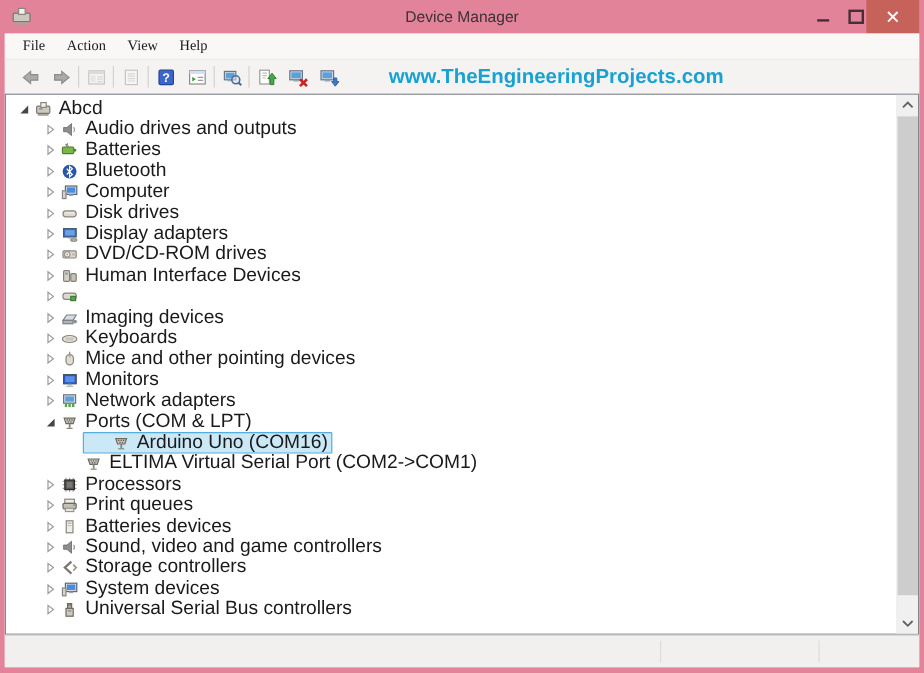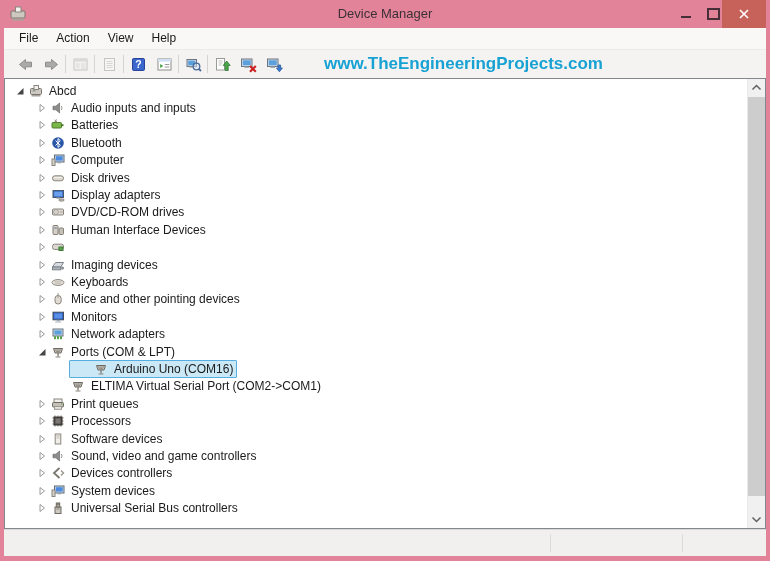--- a/index.html
+++ b/index.html
@@ -14,41 +14,41 @@
   .btn-min{right:70px;width:28px;}
   .btn-max{right:44px;width:26px;}
   .btn-close{right:4px;width:44px;background:var(--close_red,#c7625a);}
   .glyph-min{width:10px;height:2px;background:#472f38;margin-top:6px;}
   .glyph-max{width:9px;height:8px;border:2px solid #472f38;background:transparent;}
 
   
   .inner{position:absolute;left:4px;top:28px;width:762px;height:528px;background:#ffffff;
          display:flex;flex-direction:column;}
 
-  .menubar{height:21px;background:#f9f8f7;display:flex;align-items:center;padding-left:6px;flex:none;}
+  .menubar{height:21px;background:#f9f8f7;display:flex;align-items:center;padding-left:6px;flex:none;font-family:Liberation Serif, serif;}
   .menu-item{font-size:12px;color:#1a1a1a;padding:0 9px;line-height:21px;}
 
   .toolbar{height:28px;background:#f4f3f1;border-top:1px solid #ecebe9;display:flex;align-items:center;
            padding-left:8px;position:relative;flex:none;}
   .tbtn{width:26px;height:24px;display:flex;align-items:center;justify-content:center;flex:none;}
   .tsep{width:1px;height:18px;background:#d4d3d1;margin:0 1px;flex:none;}
   .wm{position:absolute;left:308px;top:50%;transform:translateY(-50%);
       font-size:17px;font-weight:bold;color:var(--watermark_cyan,#18a2d4);letter-spacing:0px;white-space:nowrap;margin-left:12px;}
 
   
   .treepanel{flex:1;border:1px solid #828790;position:relative;background:#ffffff;overflow:hidden;}
   .tree{position:absolute;left:0;top:0;right:17px;bottom:0;padding-top:3px;overflow:hidden;}
   .row{display:flex;align-items:center;height:17.4px;white-space:nowrap;}
   .l0{padding-left:8px;}
   .l1{padding-left:30px;}
   .l2{padding-left:50px;}
   .tw{width:14px;height:14px;flex:none;display:flex;align-items:center;justify-content:center;}
   .ni{width:15px;height:14px;flex:none;margin-right:1px;display:flex;align-items:center;}
   .hit{display:inline-flex;align-items:center;border:1px solid transparent;padding:0 3px 0 1px;height:16px;}
-  .hit .lb{font-size:12px;color:#1a1a1a;margin-left:4px;}
+  .hit .lb{font-size:16px;color:#1a1a1a;margin-left:4px;}
   .row.selected .hit{background:var(--selection_fill,#cbe8f6);border-color:var(--selection_border,#56ade0);border-radius:1px;padding-left:24px;}
 
   
   .vscroll{position:absolute;right:0;top:0;bottom:0;width:17px;background:#f0f0f0;border-left:1px solid #ebebeb;}
   .sbtn{position:absolute;left:0;width:17px;height:17px;display:flex;align-items:center;justify-content:center;background:#f0f0f0;}
   .sbtn.up{top:0;}
   .sbtn.down{bottom:0;}
   .sthumb{position:absolute;left:0;top:18px;width:17px;height:calc(100% - 50px);background:#cdcdcd;}
 
   
@@ -222,21 +222,21 @@
                 <path d="M5 3.5 L9.5 7 L5 10.5 Z" fill="#ffffff" stroke="#9a9a9a" stroke-width="1"></path>
               </svg>
             </span>
           <span class="hit">
               <span class="ni">
                 <svg width="14" height="14" viewBox="0 0 14 14" xmlns="http://www.w3.org/2000/svg">
                   <path d="M2 5.2 H4.8 L8.6 2 V12 L4.8 8.8 H2 Z" fill="#8d8d8b" stroke="#5c5c5a" stroke-width="0.6"></path>
                   <path d="M10.3 5 a3.2 3.2 0 0 1 0 4" stroke="#9a9a98" fill="none" stroke-width="1"></path>
                 </svg>
               </span>
-              <span class="lb">Audio inputs and inputs</span>
+              <span class="lb">Audio drives and outputs</span>
             </span>
         </div>
 
         <div class="row l1">
           <span class="tw">
               <svg width="14" height="14" viewBox="0 0 14 14" xmlns="http://www.w3.org/2000/svg">
                 <path d="M5 3.5 L9.5 7 L5 10.5 Z" fill="#ffffff" stroke="#9a9a9a" stroke-width="1"></path>
               </svg>
             </span>
           <span class="hit">
@@ -532,63 +532,63 @@
 
         <div class="row l1">
           <span class="tw">
               <svg width="14" height="14" viewBox="0 0 14 14" xmlns="http://www.w3.org/2000/svg">
                 <path d="M5 3.5 L9.5 7 L5 10.5 Z" fill="#ffffff" stroke="#9a9a9a" stroke-width="1"></path>
               </svg>
             </span>
           <span class="hit">
               <span class="ni">
                 <svg width="14" height="14" viewBox="0 0 14 14" xmlns="http://www.w3.org/2000/svg">
+                  <path d="M4 1.2v1.8 M7 1.2v1.8 M10 1.2v1.8 M4 11v1.8 M7 11v1.8 M10 11v1.8 M1.2 4h1.8 M1.2 7h1.8 M1.2 10h1.8 M11 4h1.8 M11 7h1.8 M11 10h1.8" stroke="#9a968e" stroke-width="0.9"></path>
+                  <rect x="3" y="3" width="8" height="8" fill="#55534f" stroke="#2e2c28"></rect>
+                  <rect x="4.6" y="4.6" width="4.8" height="4.8" fill="#7a7874"></rect>
+                </svg>
+              </span>
+              <span class="lb">Processors</span>
+            </span>
+        </div>
+
+        <div class="row l1">
+          <span class="tw">
+              <svg width="14" height="14" viewBox="0 0 14 14" xmlns="http://www.w3.org/2000/svg">
+                <path d="M5 3.5 L9.5 7 L5 10.5 Z" fill="#ffffff" stroke="#9a9a9a" stroke-width="1"></path>
+              </svg>
+            </span>
+          <span class="hit">
+              <span class="ni">
+                <svg width="14" height="14" viewBox="0 0 14 14" xmlns="http://www.w3.org/2000/svg">
                   <rect x="3" y="2" width="8" height="3.5" fill="#f0eee8" stroke="#8a867e"></rect>
                   <rect x="1.5" y="5.5" width="11" height="4.5" rx="1" fill="#c5c1b9" stroke="#6e6a62"></rect>
                   <rect x="3.5" y="9.5" width="7" height="2.8" fill="#e8e6e0" stroke="#9a968e"></rect>
                   <circle cx="10.8" cy="7" r="0.7" fill="#58a44c"></circle>
                 </svg>
               </span>
               <span class="lb">Print queues</span>
             </span>
         </div>
 
         <div class="row l1">
           <span class="tw">
               <svg width="14" height="14" viewBox="0 0 14 14" xmlns="http://www.w3.org/2000/svg">
                 <path d="M5 3.5 L9.5 7 L5 10.5 Z" fill="#ffffff" stroke="#9a9a9a" stroke-width="1"></path>
               </svg>
             </span>
           <span class="hit">
               <span class="ni">
                 <svg width="14" height="14" viewBox="0 0 14 14" xmlns="http://www.w3.org/2000/svg">
-                  <path d="M4 1.2v1.8 M7 1.2v1.8 M10 1.2v1.8 M4 11v1.8 M7 11v1.8 M10 11v1.8 M1.2 4h1.8 M1.2 7h1.8 M1.2 10h1.8 M11 4h1.8 M11 7h1.8 M11 10h1.8" stroke="#9a968e" stroke-width="0.9"></path>
-                  <rect x="3" y="3" width="8" height="8" fill="#55534f" stroke="#2e2c28"></rect>
-                  <rect x="4.6" y="4.6" width="4.8" height="4.8" fill="#7a7874"></rect>
-                </svg>
-              </span>
-              <span class="lb">Processors</span>
-            </span>
-        </div>
-
-        <div class="row l1">
-          <span class="tw">
-              <svg width="14" height="14" viewBox="0 0 14 14" xmlns="http://www.w3.org/2000/svg">
-                <path d="M5 3.5 L9.5 7 L5 10.5 Z" fill="#ffffff" stroke="#9a9a9a" stroke-width="1"></path>
-              </svg>
-            </span>
-          <span class="hit">
-              <span class="ni">
-                <svg width="14" height="14" viewBox="0 0 14 14" xmlns="http://www.w3.org/2000/svg">
                   <rect x="4.2" y="2" width="5.6" height="10" fill="#f0eee8" stroke="#8a867e"></rect>
                   <rect x="5.4" y="3.5" width="3.2" height="1" fill="#b5b1a9"></rect>
                   <rect x="5.4" y="5.5" width="3.2" height="1" fill="#c5c1b9"></rect>
                 </svg>
               </span>
-              <span class="lb">Software devices</span>
+              <span class="lb">Batteries devices</span>
             </span>
         </div>
 
         <div class="row l1">
           <span class="tw">
               <svg width="14" height="14" viewBox="0 0 14 14" xmlns="http://www.w3.org/2000/svg">
                 <path d="M5 3.5 L9.5 7 L5 10.5 Z" fill="#ffffff" stroke="#9a9a9a" stroke-width="1"></path>
               </svg>
             </span>
           <span class="hit">
@@ -608,21 +608,21 @@
                 <path d="M5 3.5 L9.5 7 L5 10.5 Z" fill="#ffffff" stroke="#9a9a9a" stroke-width="1"></path>
               </svg>
             </span>
           <span class="hit">
               <span class="ni">
                 <svg width="14" height="14" viewBox="0 0 14 14" xmlns="http://www.w3.org/2000/svg">
                   <path d="M8.5 2 L3 7 L8.5 12" fill="none" stroke="#7a766e" stroke-width="1.8"></path>
                   <path d="M10 4.5 L12.5 7 L10 9.5" fill="none" stroke="#9a968e" stroke-width="1.4"></path>
                 </svg>
               </span>
-              <span class="lb">Devices controllers</span>
+              <span class="lb">Storage controllers</span>
             </span>
         </div>
 
         <div class="row l1">
           <span class="tw">
               <svg width="14" height="14" viewBox="0 0 14 14" xmlns="http://www.w3.org/2000/svg">
                 <path d="M5 3.5 L9.5 7 L5 10.5 Z" fill="#ffffff" stroke="#9a9a9a" stroke-width="1"></path>
               </svg>
             </span>
           <span class="hit">

